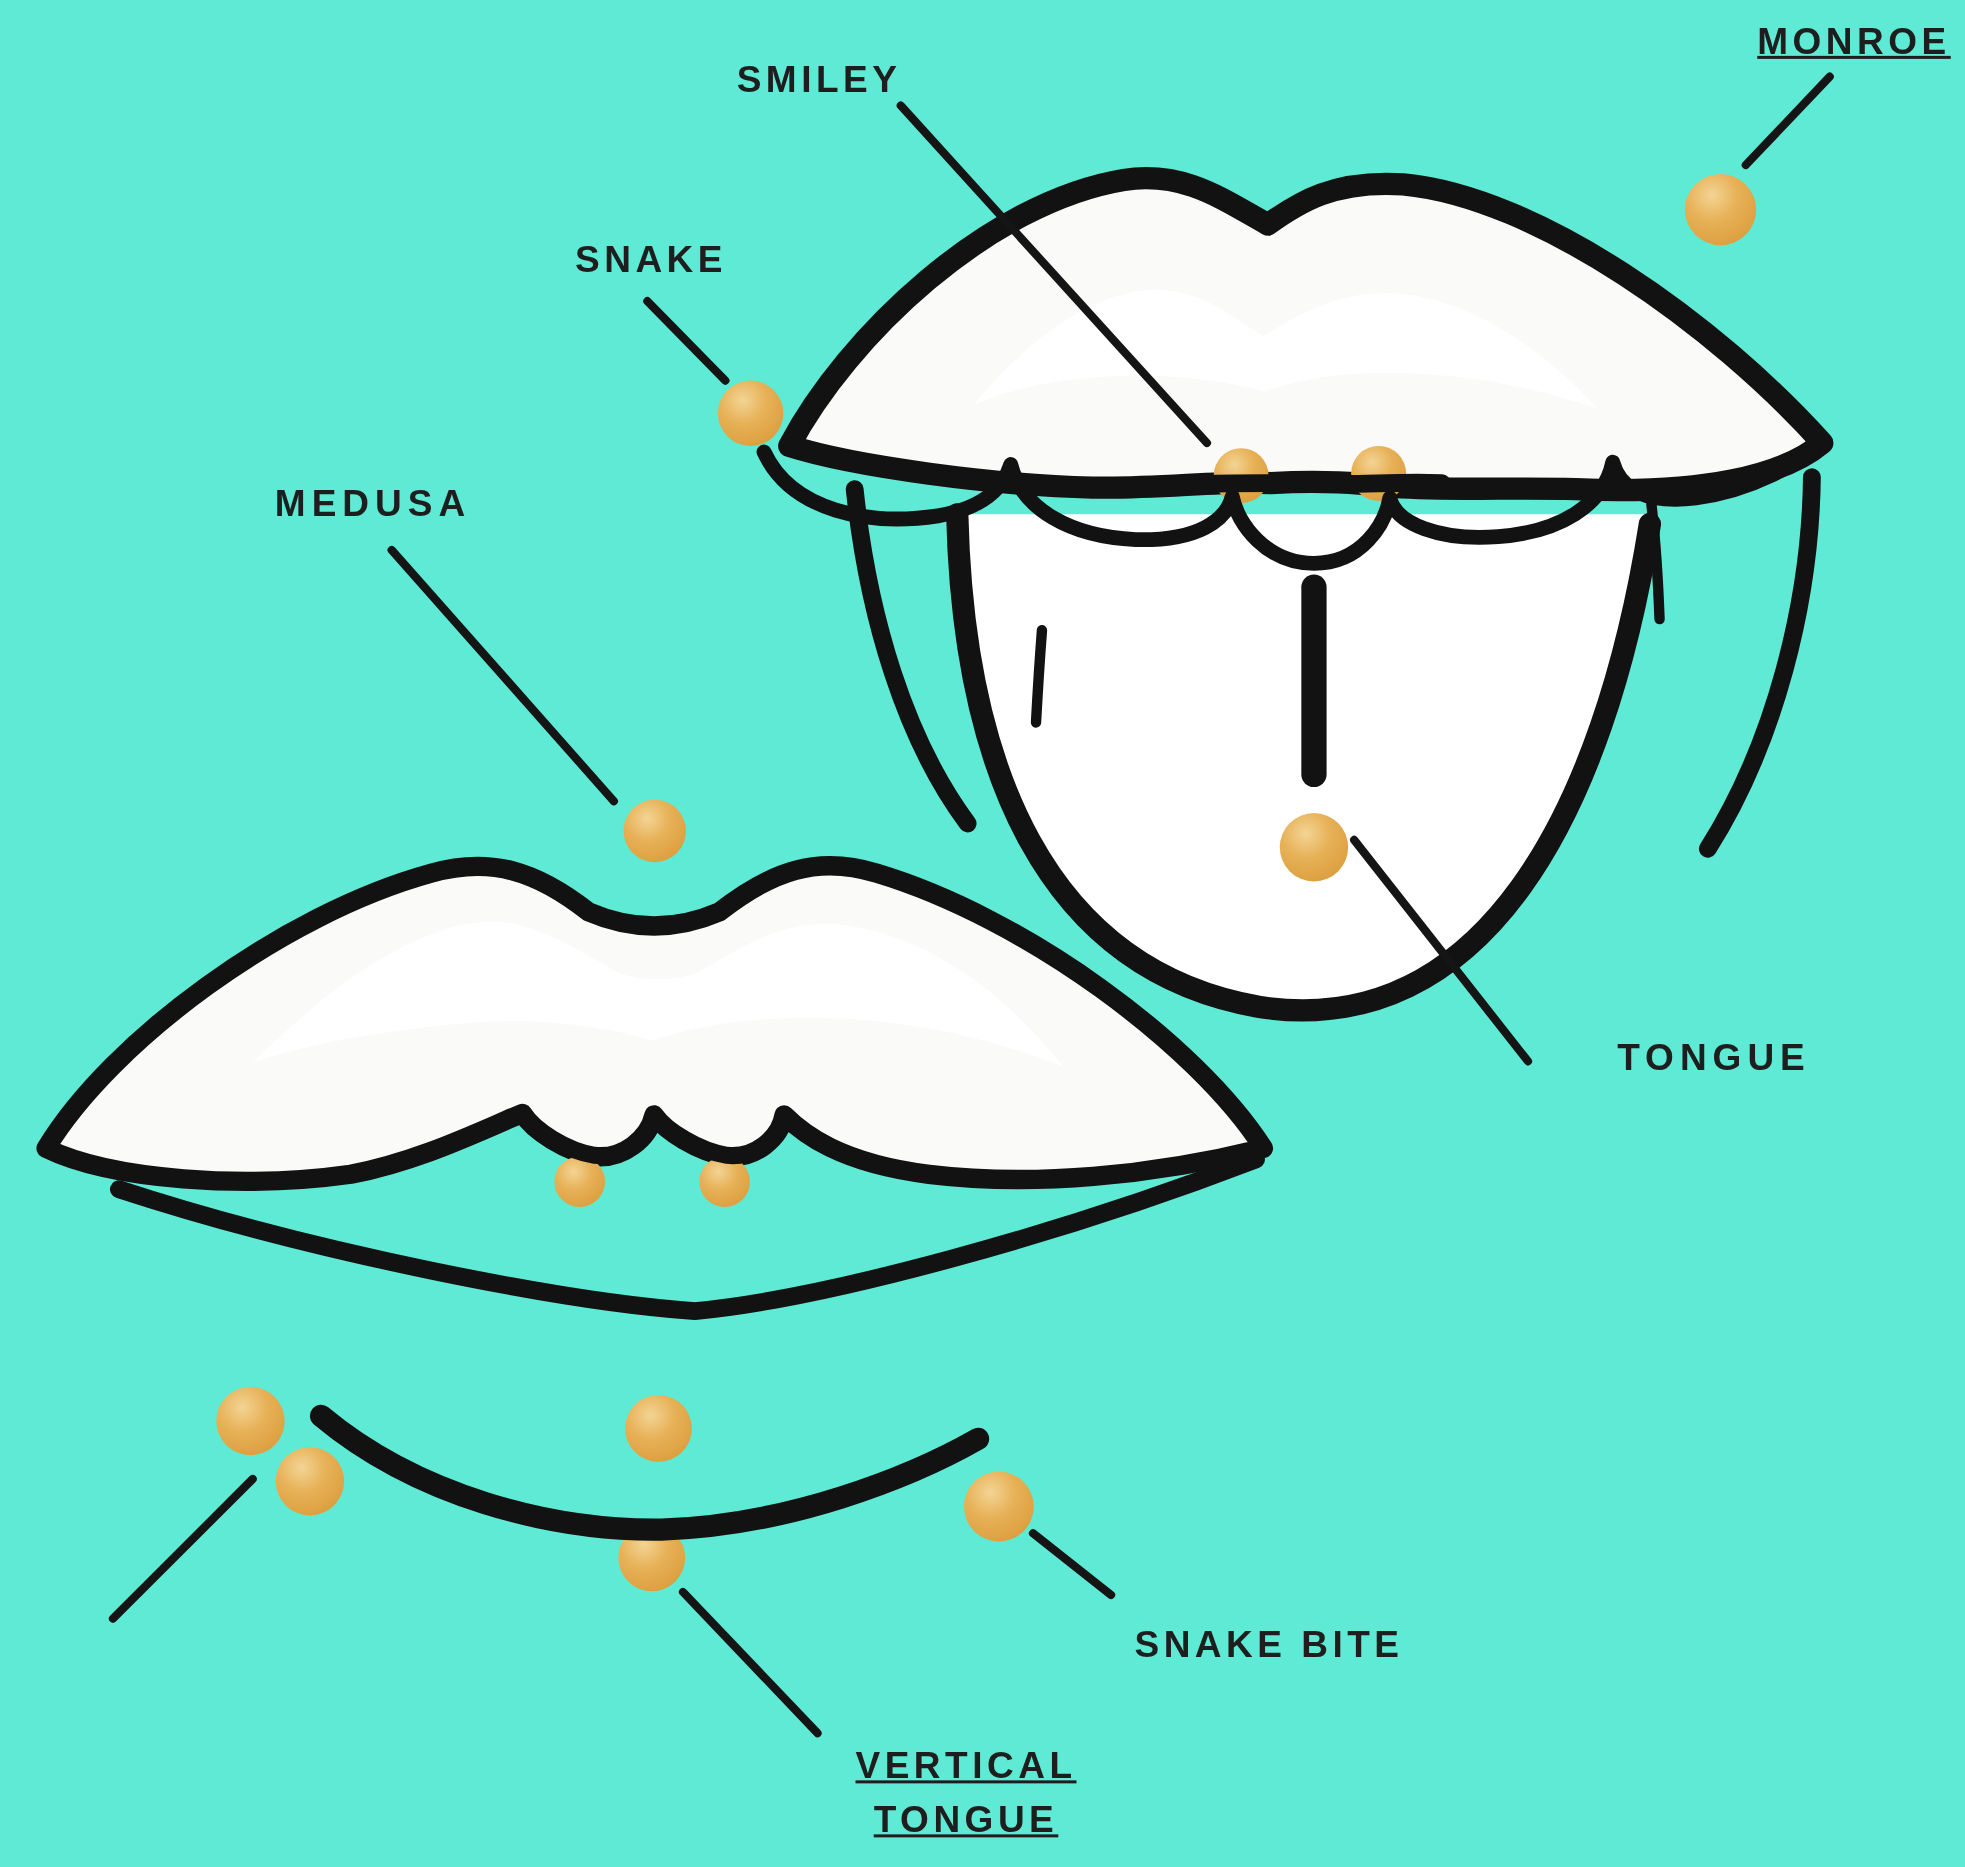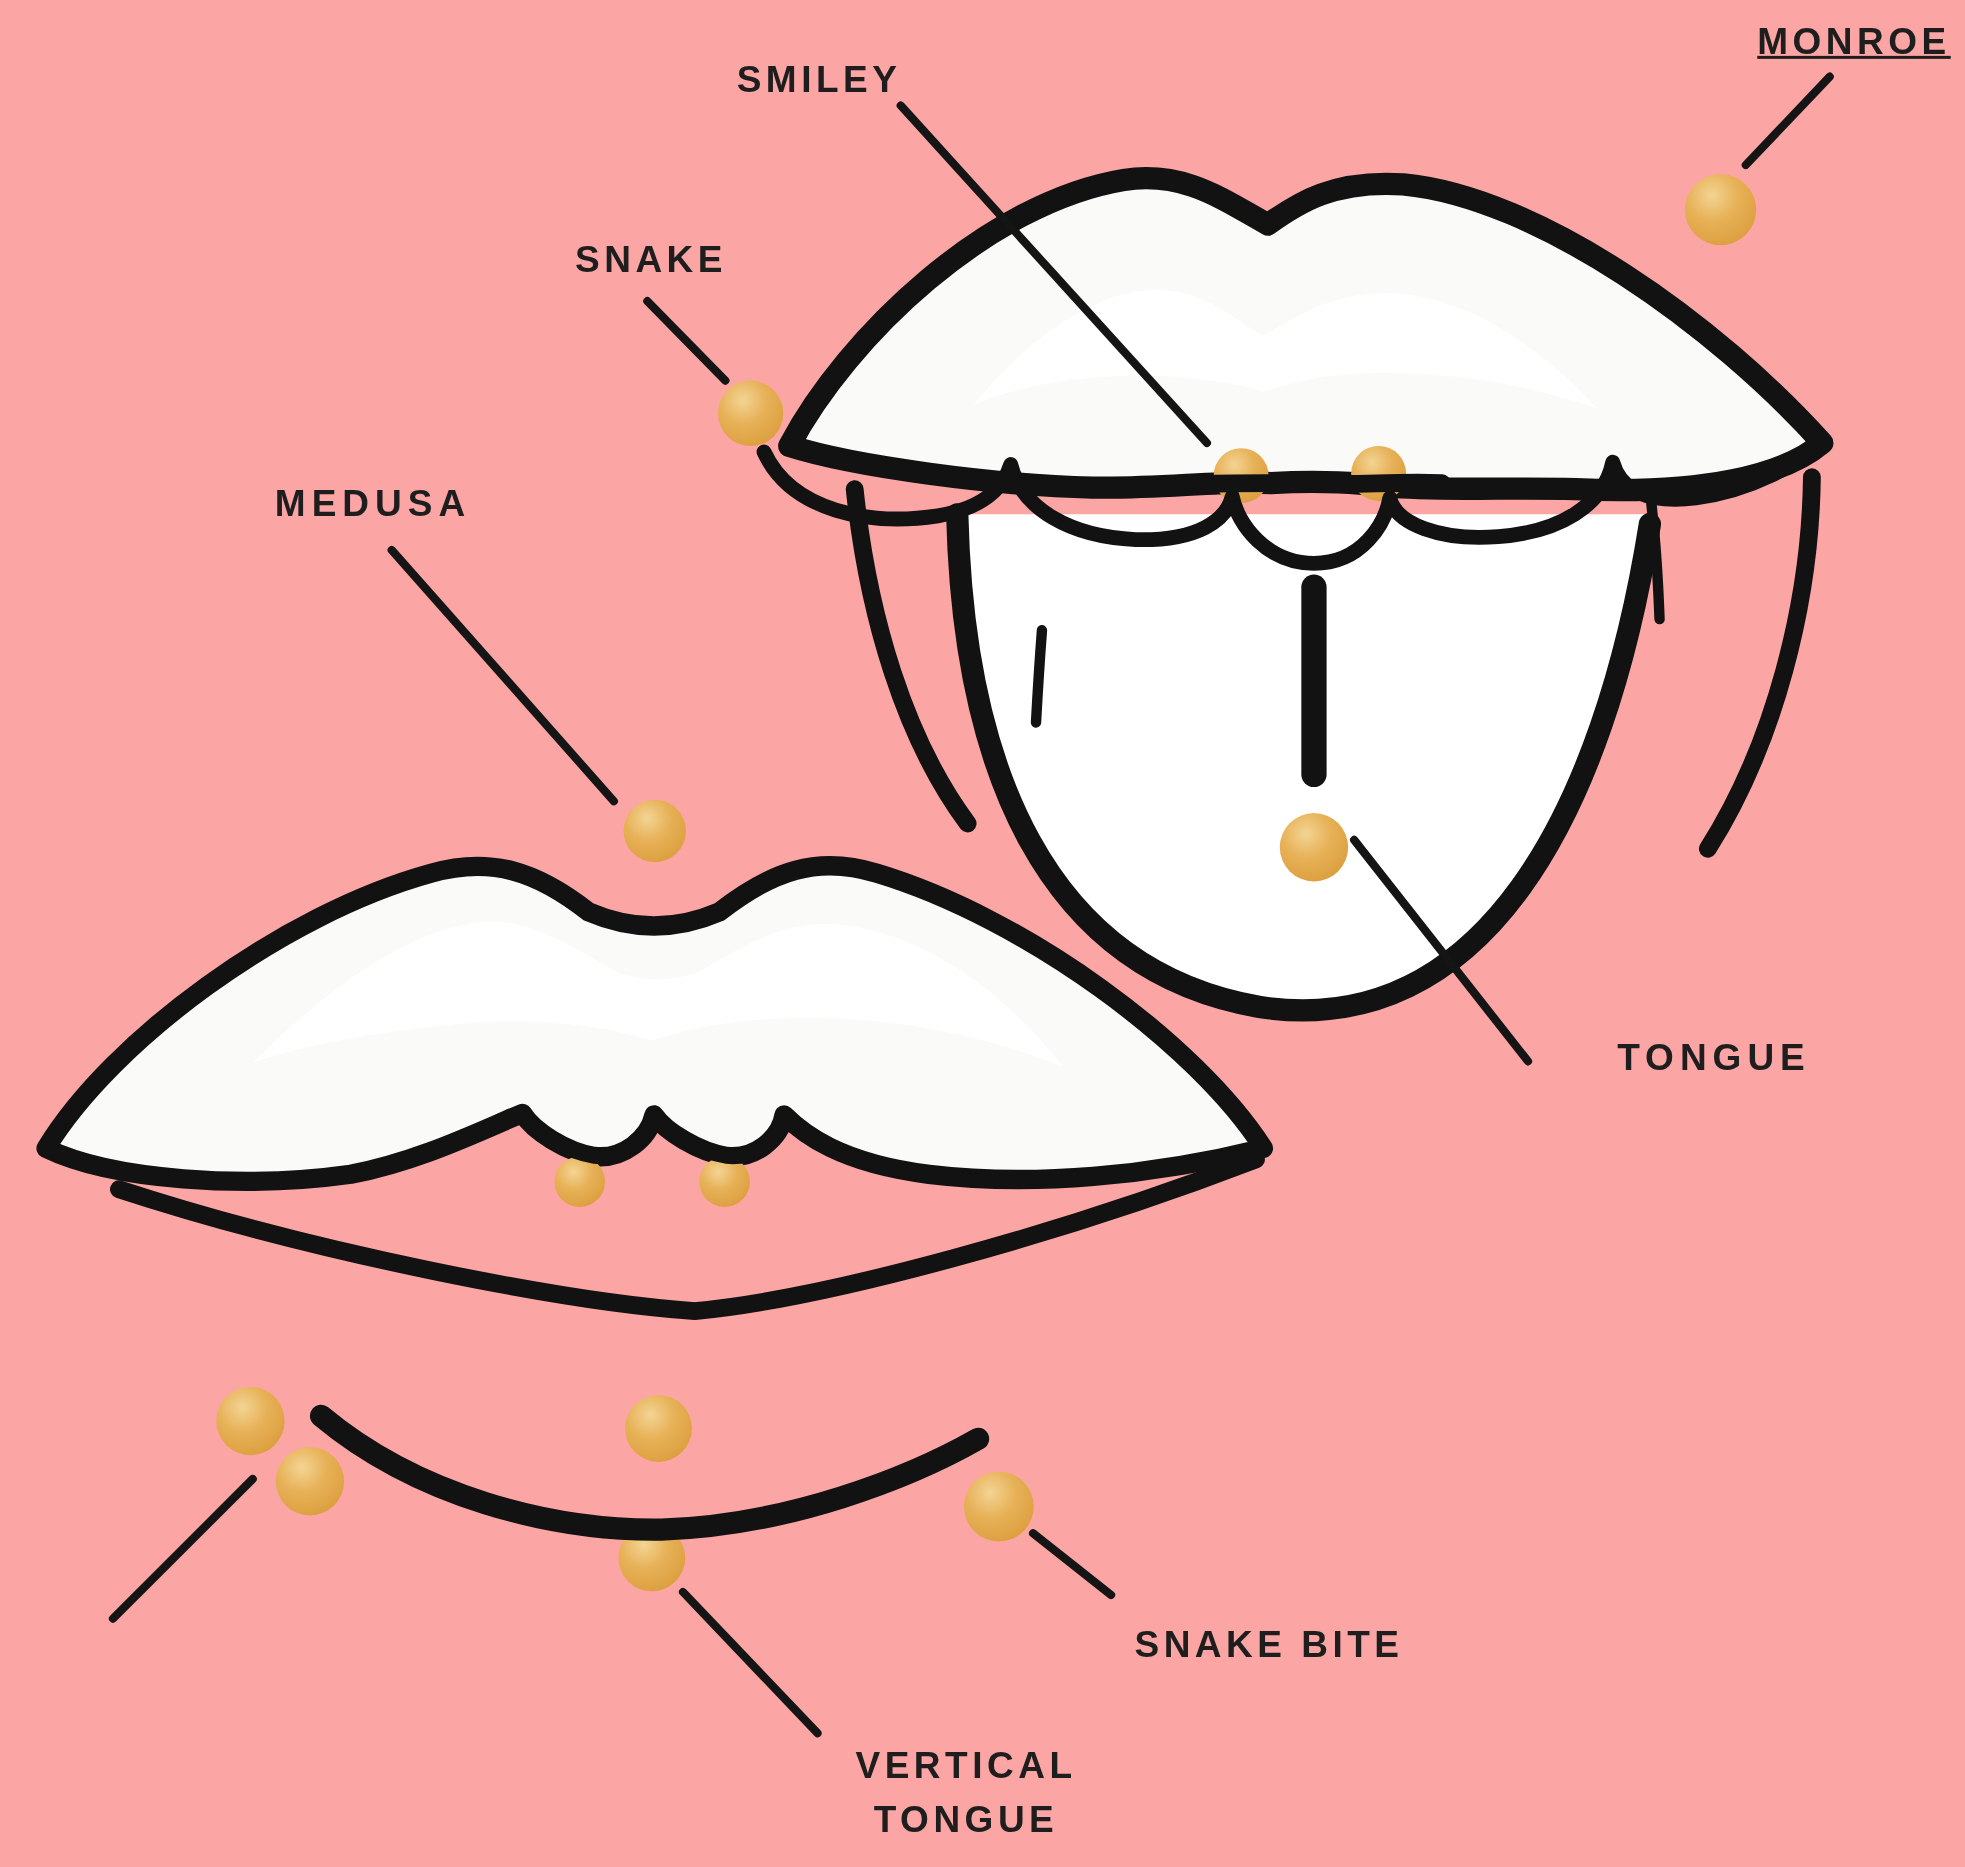--- a/index.html
+++ b/index.html
@@ -4,21 +4,21 @@
 <style>
   html, body {
     margin: 0;
     padding: 0;
     background: #ffffff;
   }
   #canvas {
     position: relative;
     width: 1965px;
     height: 1867px;
-    background: #fca5a5;
+    background: #5eead4;
     overflow: hidden;
     font-family: "Liberation Sans", sans-serif;
   }
   #artwork {
     position: absolute;
     inset: 0;
     width: 100%;
     height: 100%;
   }
   .lbl {
@@ -32,20 +32,21 @@
     text-align: center;
     line-height: 1.25;
     user-select: none;
   }
   .lbl--big {
     font-size: 37px;
     letter-spacing: 6px;
   }
   .lbl--tall {
     line-height: 1.45;
+    text-decoration: underline;
   }
 </style>
 </head>
 <body>
 
 <div id="canvas">
 
   <svg id="artwork" viewBox="0 0 2644 2512" xmlns="http://www.w3.org/2000/svg">
     <defs>
       <radialGradient id="goldGrad" cx="38%" cy="30%" r="80%">

